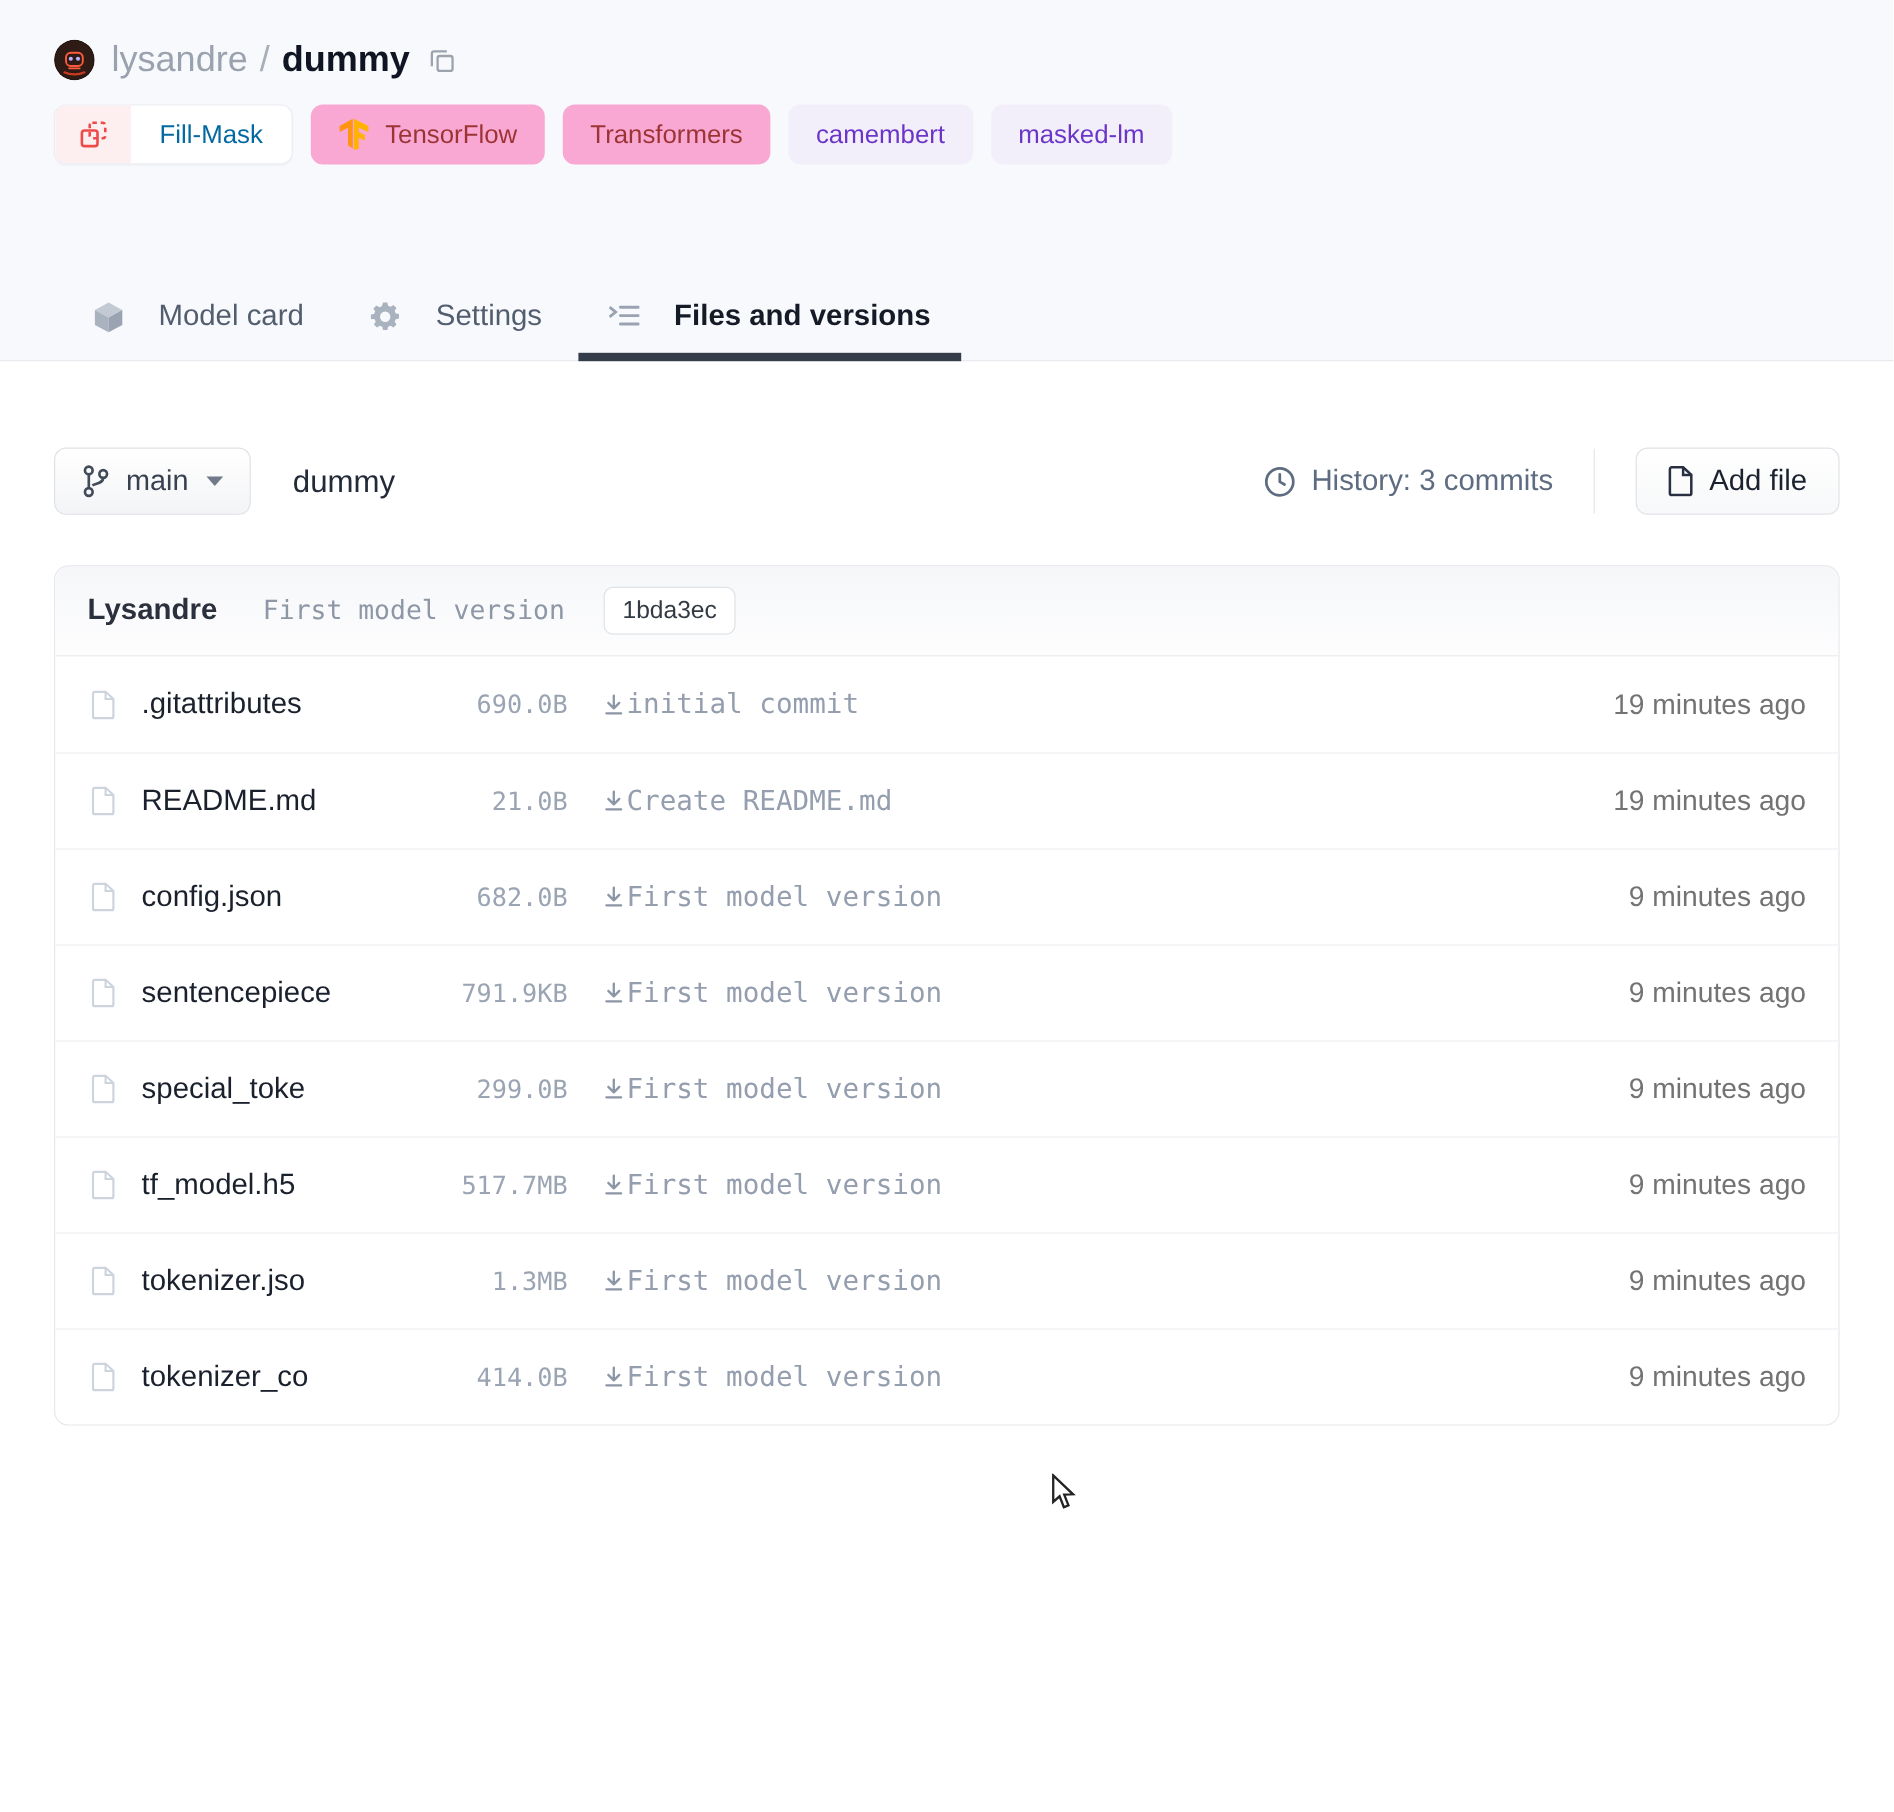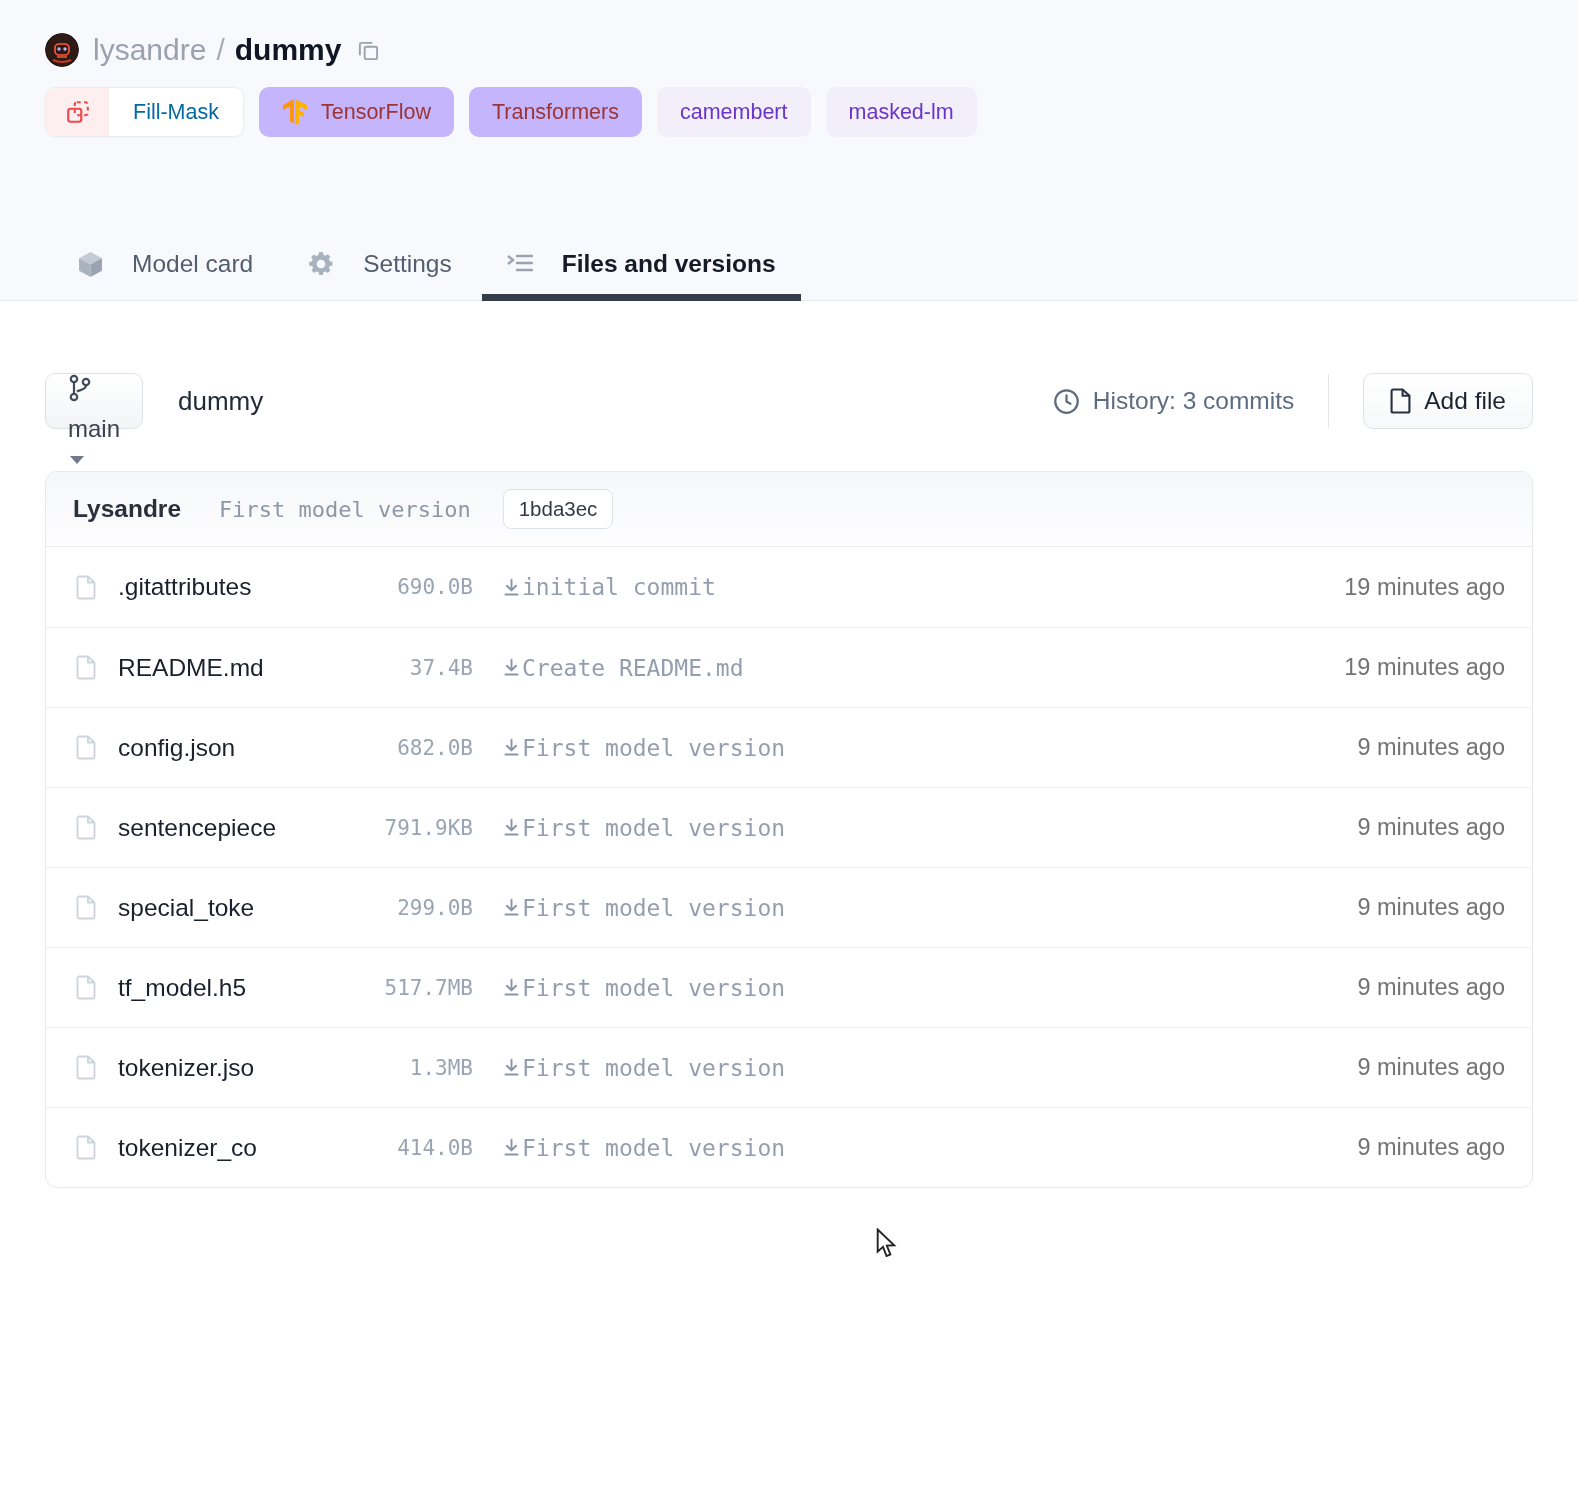--- a/index.html
+++ b/index.html
@@ -21,36 +21,36 @@
   .copy-btn { margin-left:16px; display:inline-flex; cursor:pointer; }
 
   .tags-row { display:flex; align-items:center; margin-top:20px; gap:15px; }
   .tag { display:inline-flex; align-items:center; height:50px; border-radius:10px;
          font-size:21.5px; white-space:nowrap; }
   .tag-pipeline { background:#ffffff; border:1px solid #eaedf1; overflow:hidden; padding:0;
                   box-shadow:0 1px 2px rgba(20,30,50,.03); }
   .tag-pipeline .tag-iconbox { width:63px; height:100%; display:flex; align-items:center;
                   justify-content:center; background:#fdeff0; }
   .tag-pipeline .tag-label { padding:0 24px; color:#0369a1; }
-  .tag-red { background:#c4b5fd; color:#9c3434; padding:0 23px; gap:13px; }
+  .tag-red { background:#f9a8d4; color:#9c3434; padding:0 23px; gap:13px; }
   .tag-purple { background:#f2effb; color:#6b35c8; padding:0 23px; }
 
   .tabs-row { margin-top:auto; display:flex; align-items:stretch; height:72px; gap:5px; margin-left:8px; }
   .tab { position:relative; display:flex; align-items:center; gap:29px; padding:0 25px;
          font-size:24.5px; color:#525d6e; cursor:pointer; }
   .tab .tab-ico { display:inline-flex; }
   .tab.active { color:#141a26; font-weight:700; }
   .tab.active::after { content:""; position:absolute; left:0; right:0; bottom:-1px; height:7px;
          background:#353c4a; }
 
   
   .toolbar { display:flex; align-items:center; margin:72px 45px 0 45px; height:56px; }
-  .branch-btn { display:flex; align-items:flex-start; gap:13px; height:56px; padding:0 22px;
+  .branch-btn { display:flex; align-items:center; gap:13px; height:56px; padding:0 22px;
       background:linear-gradient(180deg,#ffffff,#f3f4f6); border:1px solid #dfe2e7;
-      border-radius:10px; cursor:pointer; font-size:24px; color:#394150;flex-direction:column; }
+      border-radius:10px; cursor:pointer; font-size:24px; color:#394150; }
   .caret { width:0; height:0; border-left:7px solid transparent; border-right:7px solid transparent;
       border-top:8px solid #707a88; margin-left:2px; }
   .breadcrumb { margin-left:35px; font-size:26px; color:#232b38; }
   .toolbar-spacer { flex:1; }
   .history-link { display:flex; align-items:center; gap:13px; font-size:24.5px; color:#5d6c80; cursor:pointer; }
   .toolbar-divider { width:1px; height:54px; background:#e3e6ea; margin:0 34px; }
   .addfile-btn { display:flex; align-items:center; gap:13px; height:56px; padding:0 26px;
       background:linear-gradient(180deg,#ffffff,#f7f8f9); border:1px solid #dfe2e7;
       border-radius:10px; cursor:pointer; font-size:24.5px; color:#1c2330; }
 
@@ -247,21 +247,21 @@
   </div>
 
   <div class="file-row">
     <span class="file-doc-ico">
       <svg width="20" height="25" viewBox="0 0 20 24" fill="none" stroke="#ced4db" stroke-width="1.8">
         <path d="M12 1 H3 a1.5 1.5 0 0 0 -1.5 1.5 v19 a1.5 1.5 0 0 0 1.5 1.5 h14 a1.5 1.5 0 0 0 1.5 -1.5 V7 Z"></path>
         <path d="M12 1 V7 H18.5"></path>
       </svg>
     </span>
     <a class="file-name">README.md</a>
-    <span class="file-size">37.4B</span>
+    <span class="file-size">21.0B</span>
     <a class="dl-btn">
       <svg width="21" height="21" viewBox="0 0 24 24" fill="none" stroke="#8b95a5" stroke-width="2.2">
         <path d="M12 3 V14.5 M6.8 10 L12 15.2 L17.2 10" stroke-linecap="round" stroke-linejoin="round"></path>
         <path d="M5 20 H19" stroke-linecap="round"></path>
       </svg>
     </a>
     <span class="file-msg">Create README.md</span>
     <span class="file-time">19 minutes ago</span>
   </div>
 

